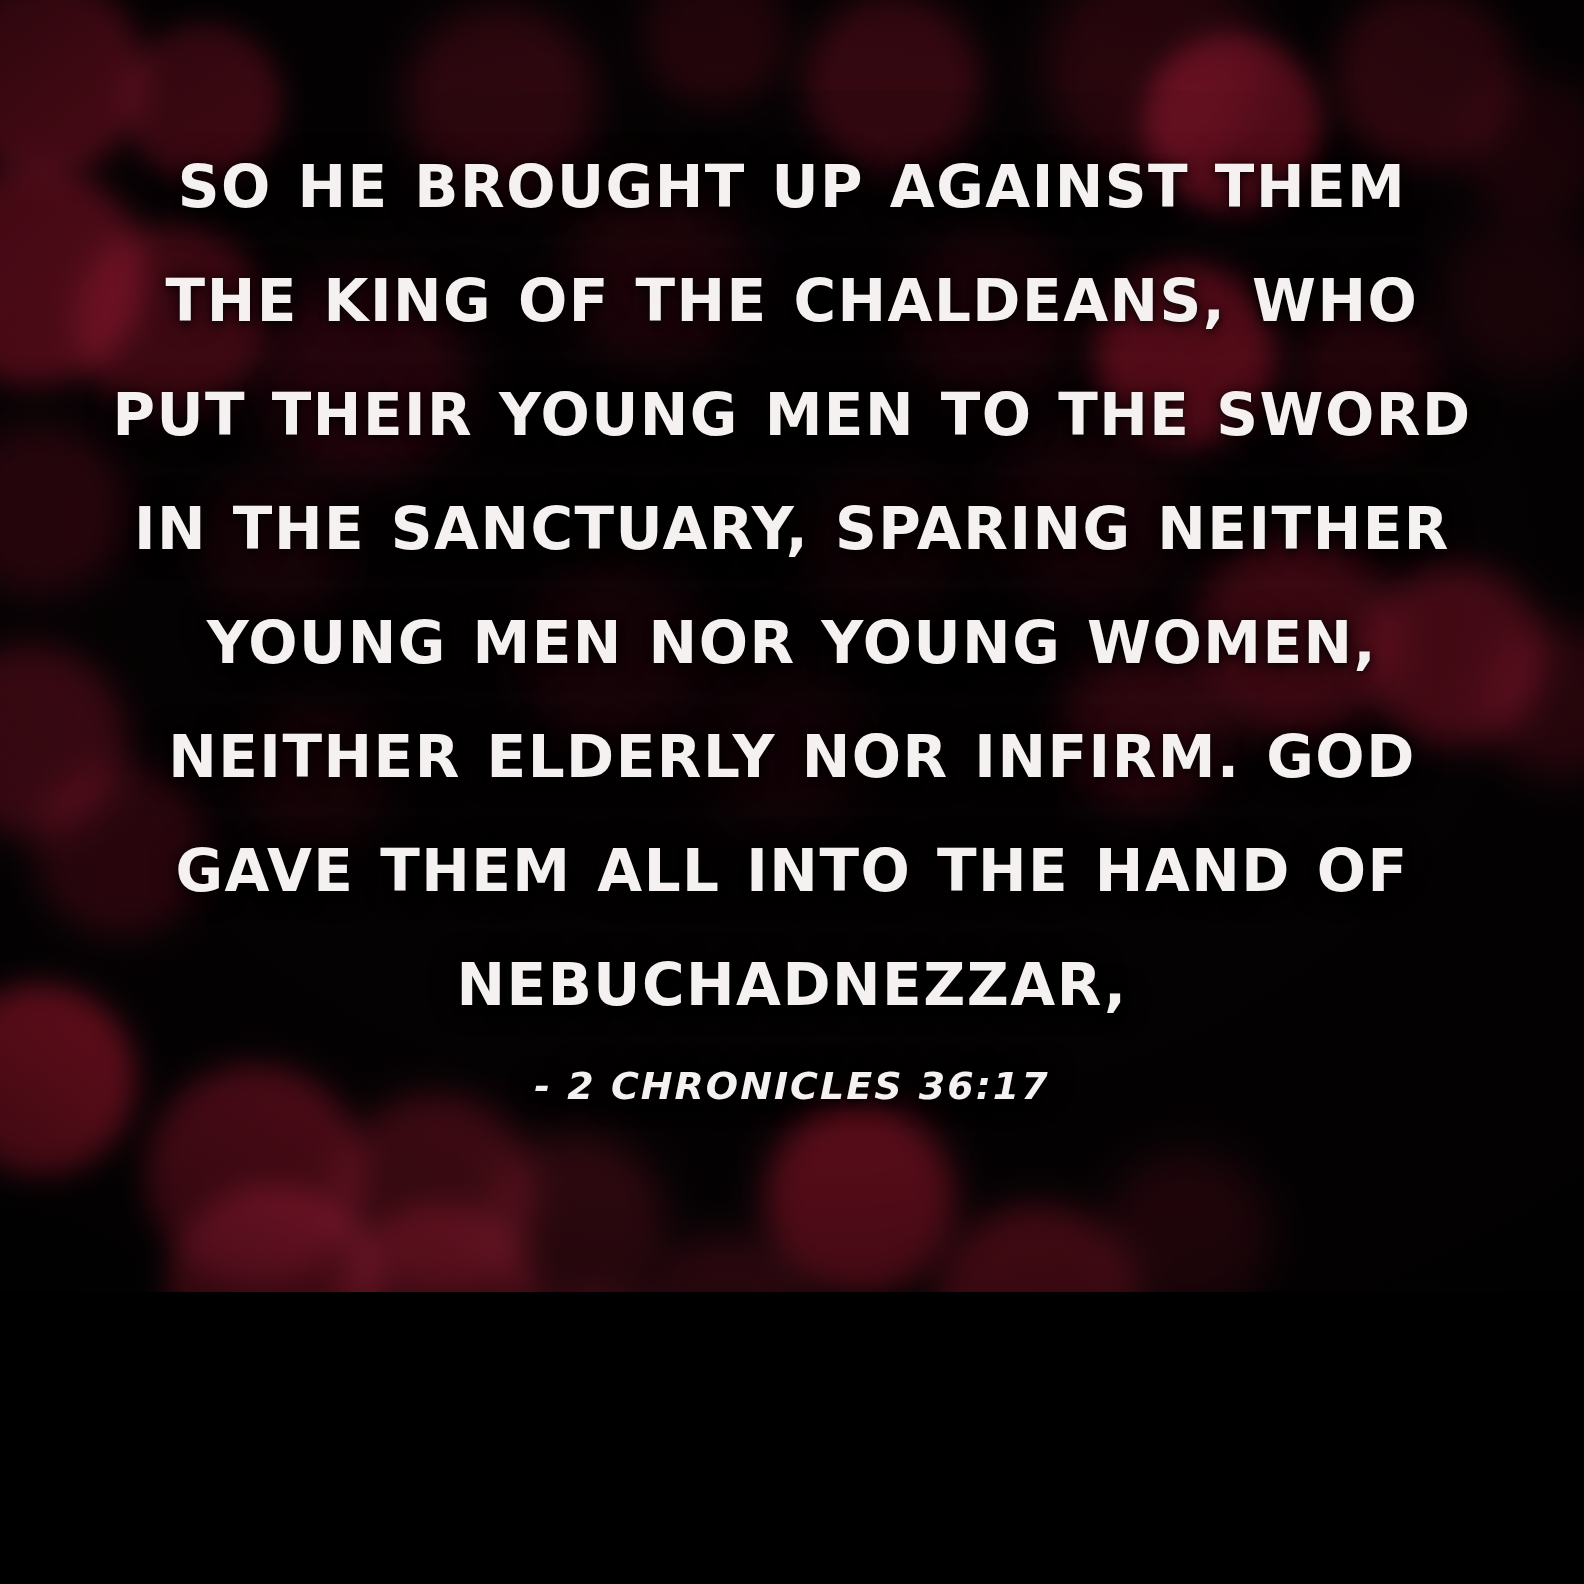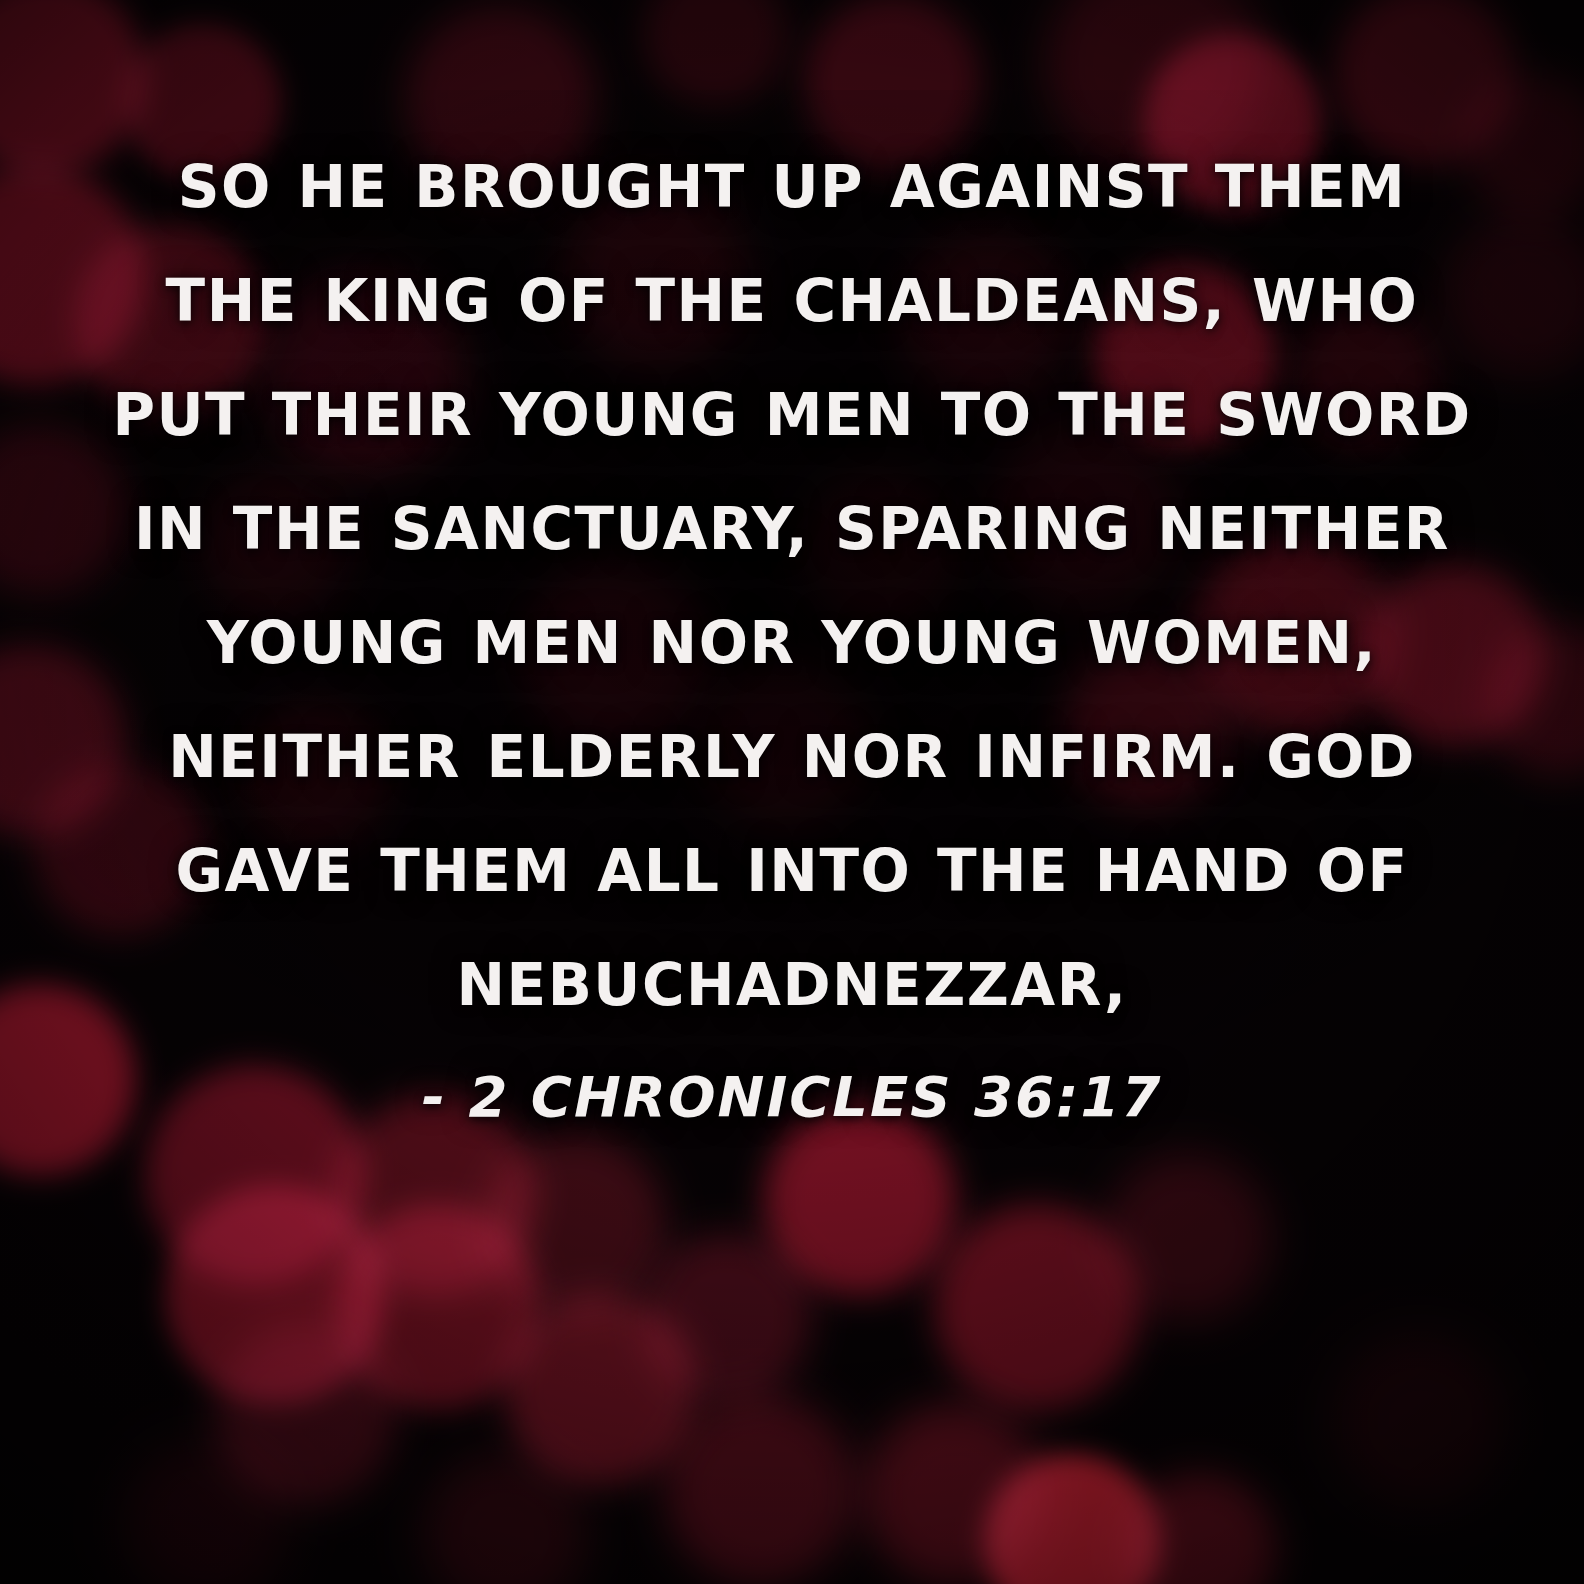--- a/index.html
+++ b/index.html
@@ -10,21 +10,21 @@
   body {
     width: 1584px;
     height: 1584px;
     overflow: hidden;
     font-family: "Liberation Sans", sans-serif;
   }
 
   #scene {
     position: relative;
     width: 1584px;
-    height: 1584px;
+    height: 1292px;
     background: #060204;
     overflow: hidden;
   }
 
   
   #bokeh {
     position: absolute;
     inset: 0;
     overflow: hidden;
   }
@@ -75,21 +75,21 @@
     text-transform: uppercase;
     text-shadow: 0 2px 10px rgba(0,0,0,0.85), 0 0 28px rgba(0,0,0,0.6);
     word-spacing: 4px;
   }
   #verse-reference {
     margin: 22px 0 0 0;
     color: #f4f1f0;
     font-family: "DejaVu Sans", sans-serif;
     font-weight: 700;
     font-style: italic;
-    font-size: 56px;
+    font-size: 38px;
     letter-spacing: 2px;
     text-transform: uppercase;
     text-shadow: 0 2px 10px rgba(0,0,0,0.85), 0 0 28px rgba(0,0,0,0.6);
   }
 </style>
 </head>
 <body>
 
 <div id="scene">
 

